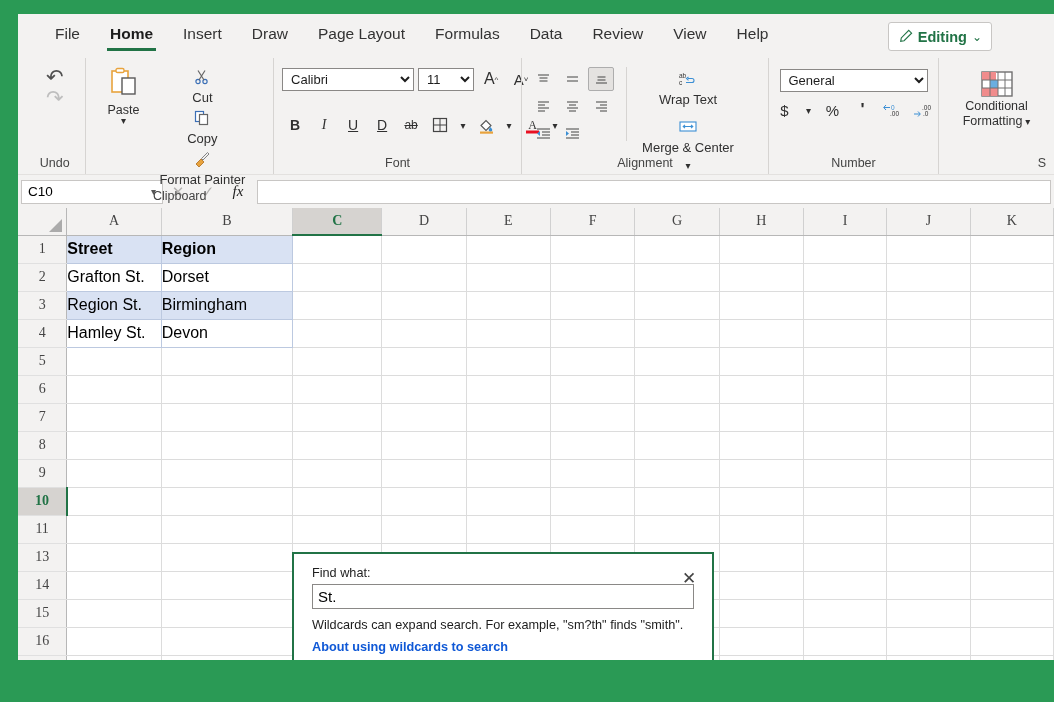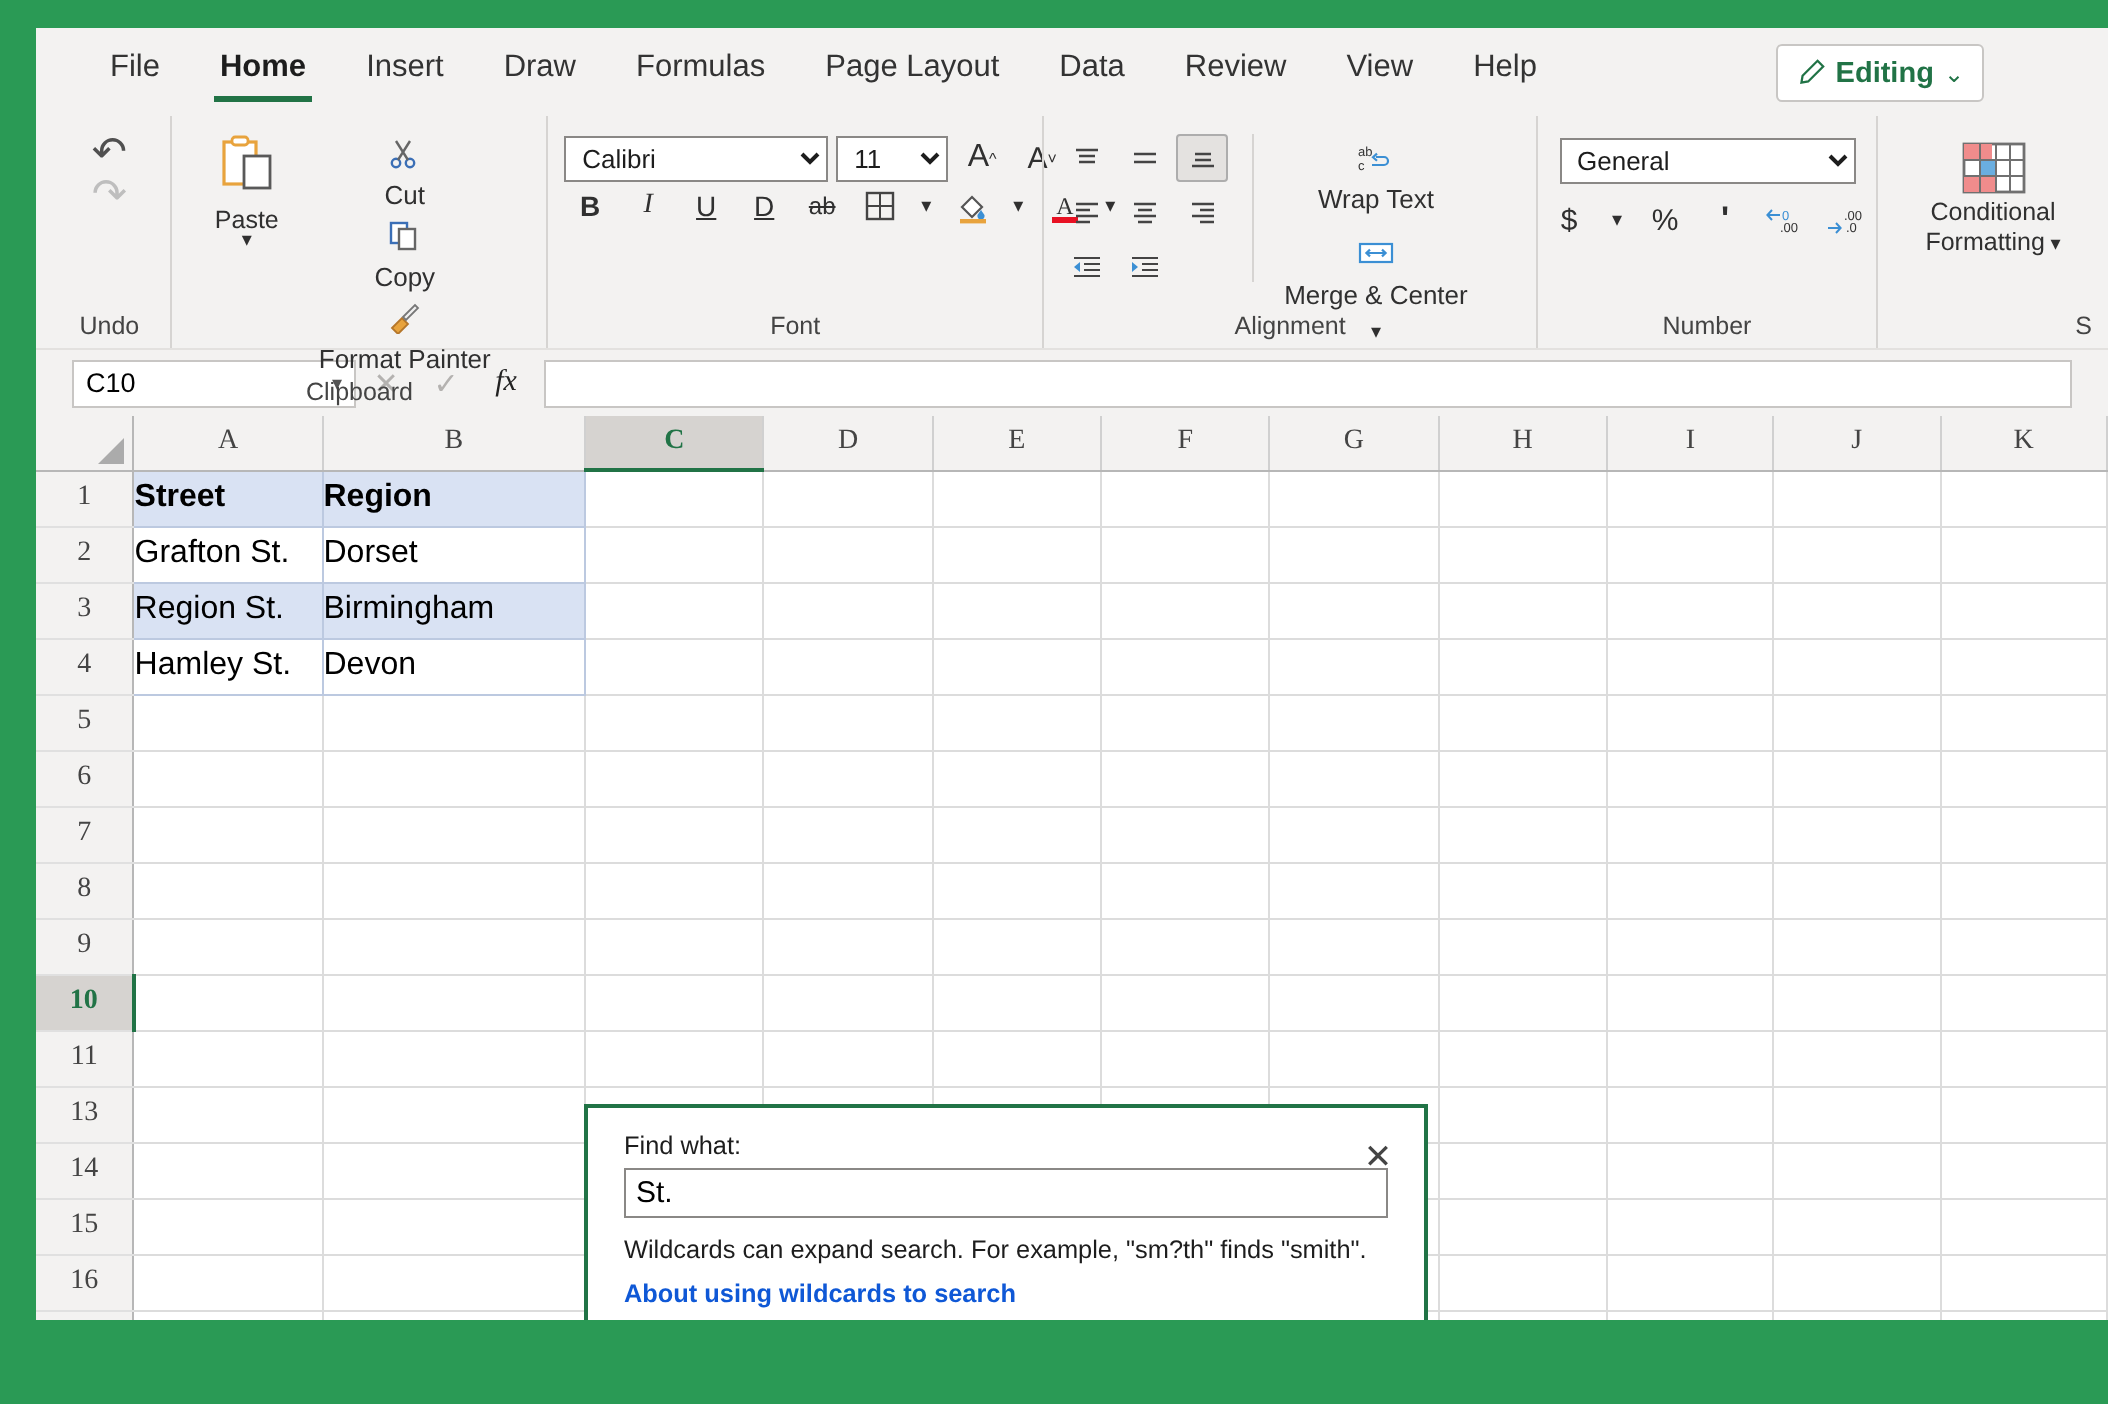--- a/index.html
+++ b/index.html
@@ -121,21 +121,21 @@
     padding-left: 4px; color: #1d1d1d;
   }
 
   .rowline { display: flex; align-items: center; gap: 1px; }
 
   
   #formulabar {
     height: 34px;
     background: #F3F2F1;
     display: flex; align-items: center;
-    padding: 0 18px;
+    padding: 0 3px;
     border-top: 1px solid #E3E1DF;
   }
   #namebox {
     width: 142px; height: 24px;
     border: 1px solid #C8C6C4; background: #FFF;
     display: flex; align-items: center;
     padding: 0 6px; font-size: 13.5px;
     justify-content: space-between; cursor: pointer;
   }
   #namebox .chev { font-size: 10px; color: #555; }
@@ -259,22 +259,22 @@
 </head>
 <body>
 
 <div id="app">
 
   <div id="tabbar">
     <div class="tab">File</div>
     <div class="tab active">Home</div>
     <div class="tab">Insert</div>
     <div class="tab">Draw</div>
+    <div class="tab">Page Layout</div>
     <div class="tab">Formulas</div>
-    <div class="tab">Page Layout</div>
     <div class="tab">Data</div>
     <div class="tab">Review</div>
     <div class="tab">View</div>
     <div class="tab">Help</div>
 
     <div id="editing-btn">
       <span>
         <svg width="15" height="15" viewBox="0 0 16 16">
           <path d="M11.5 1.5l3 3-8 8-3.6.6.6-3.6z" fill="none" stroke="#217346" stroke-width="1.2"></path>
         </svg>
@@ -335,21 +335,21 @@
               </svg>
             </span>
             <span>Format Painter</span>
           </div>
         </div>
       </div>
       <div class="rg-label">Clipboard</div>
     </div>
 
     <div class="rgroup" style="width:248px;">
-      <div class="rg-body" style="flex-direction:column;gap:0;padding-top:4px;">
+      <div class="rg-body" style="flex-direction:column;gap:22px;padding-top:4px;">
         <div class="rowline" style="gap:4px;">
           <select class="combo" style="width:132px;">
             <option>Calibri</option>
           </select>
           <select class="combo" style="width:56px;">
             <option>11</option>
           </select>
           <div class="ctrlbtn" style="font-size:16px;">
             <span>A</span>
               <sup style="font-size:8px;">^</sup>

